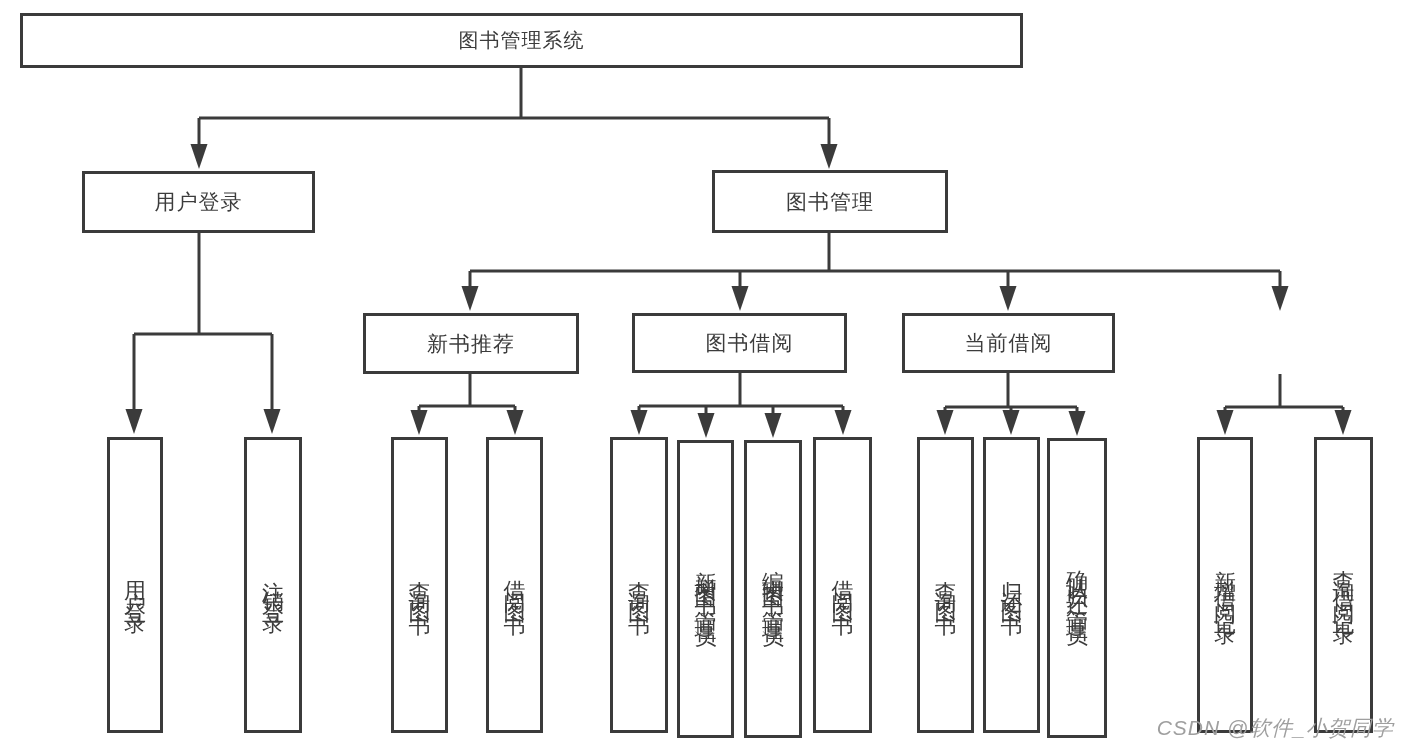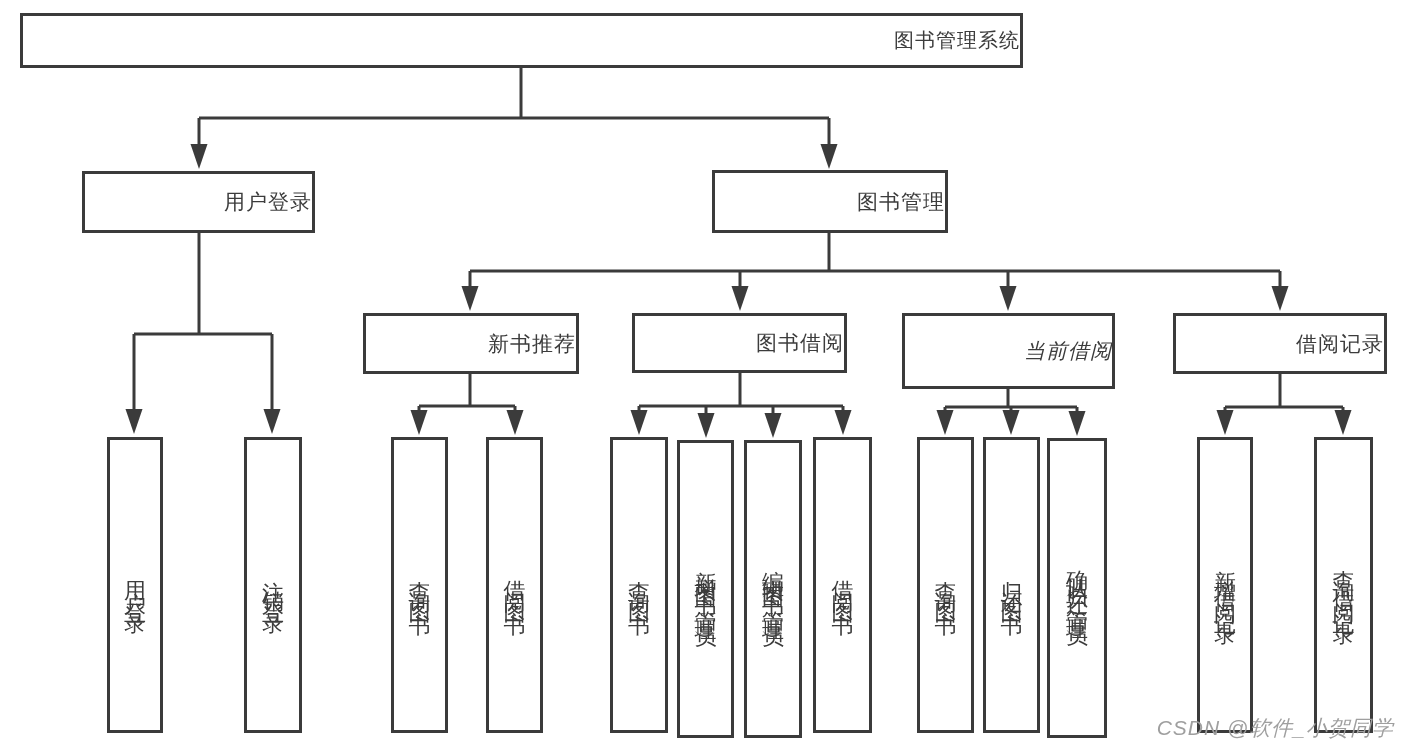--- a/index.html
+++ b/index.html
@@ -23,21 +23,21 @@
     height: 747px;
     z-index: 0;
   }
   .node {
     position: absolute;
     box-sizing: border-box;
     border: 3px solid #3b3b3b;
     background: #ffffff;
     display: flex;
     align-items: center;
-    justify-content: flex-end;
+    justify-content: center;
     color: #3c3c3c;
     font-size: 21px;
     z-index: 1;
     letter-spacing: 1px;
   }
   .node.root {
     left: 20px; top: 13px; width: 1003px; height: 55px;
     font-size: 20px;
   }
   .leaf {
@@ -155,25 +155,22 @@
   <div class="node" style="left:363px; top:313px; width:216px; height:61px;">
     <span>新书推荐</span>
   </div>
 
   <div class="node" style="left:712px; top:170px; width:236px; height:63px;">
     <span>图书管理</span>
   </div>
   <div class="node" style="left:632px; top:313px; width:215px; height:60px;padding-left:20px;">
     <span>图书借阅</span>
   </div>
-  <div class="node" style="left:902px; top:313px; width:213px; height:76px;font-style:italic;">
+  <div class="node" style="left:902px; top:313px; width:213px; height:60px;">
     <span>当前借阅</span>
-  </div>
-  <div class="node" style="left:1173px; top:313px; width:214px; height:61px;">
-    <span>借阅记录</span>
   </div>
 
   <div class="leaf" style="left:107px; top:437px; width:56px; height:296px;">
     <span class="vtext">用户登录</span>
   </div>
   <div class="leaf" style="left:244px; top:437px; width:58px; height:296px;">
     <span class="vtext">注销登录</span>
   </div>
 
   <div class="leaf" style="left:391px; top:437px; width:57px; height:296px;">

